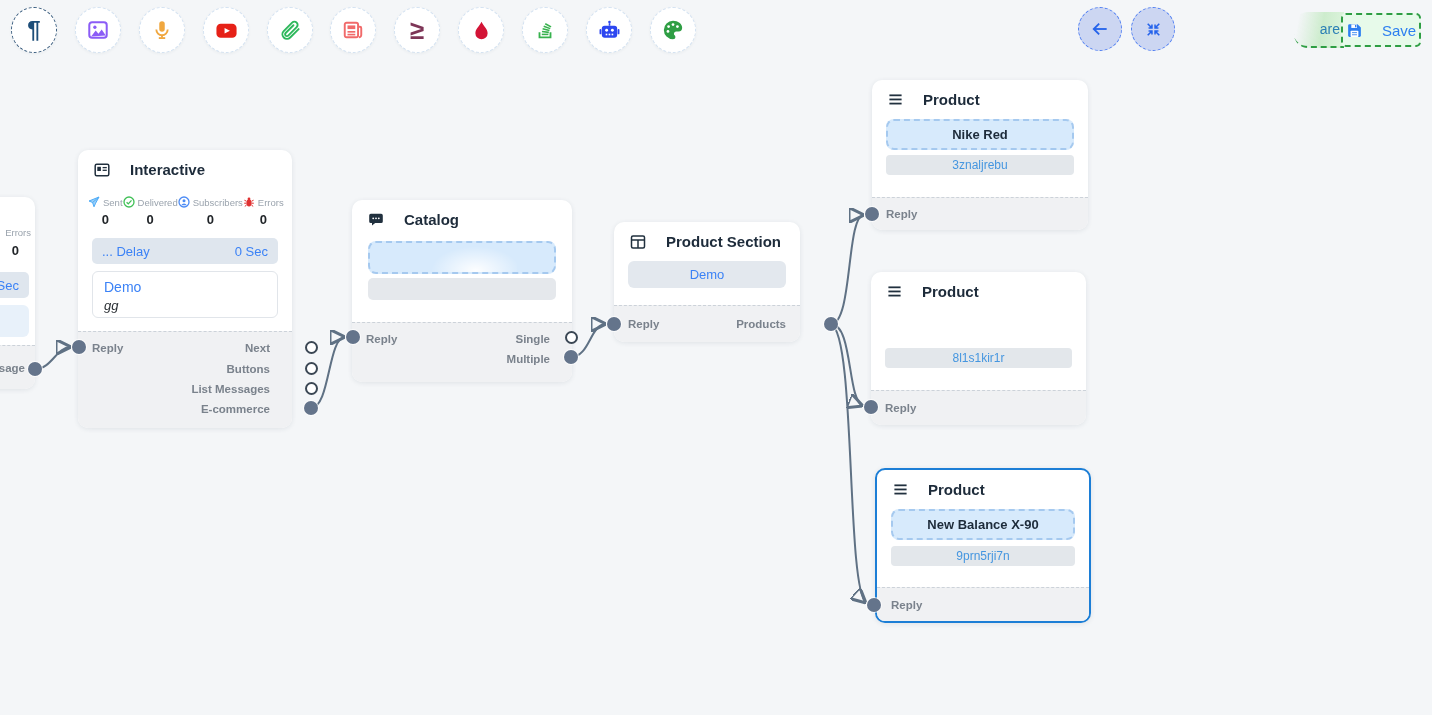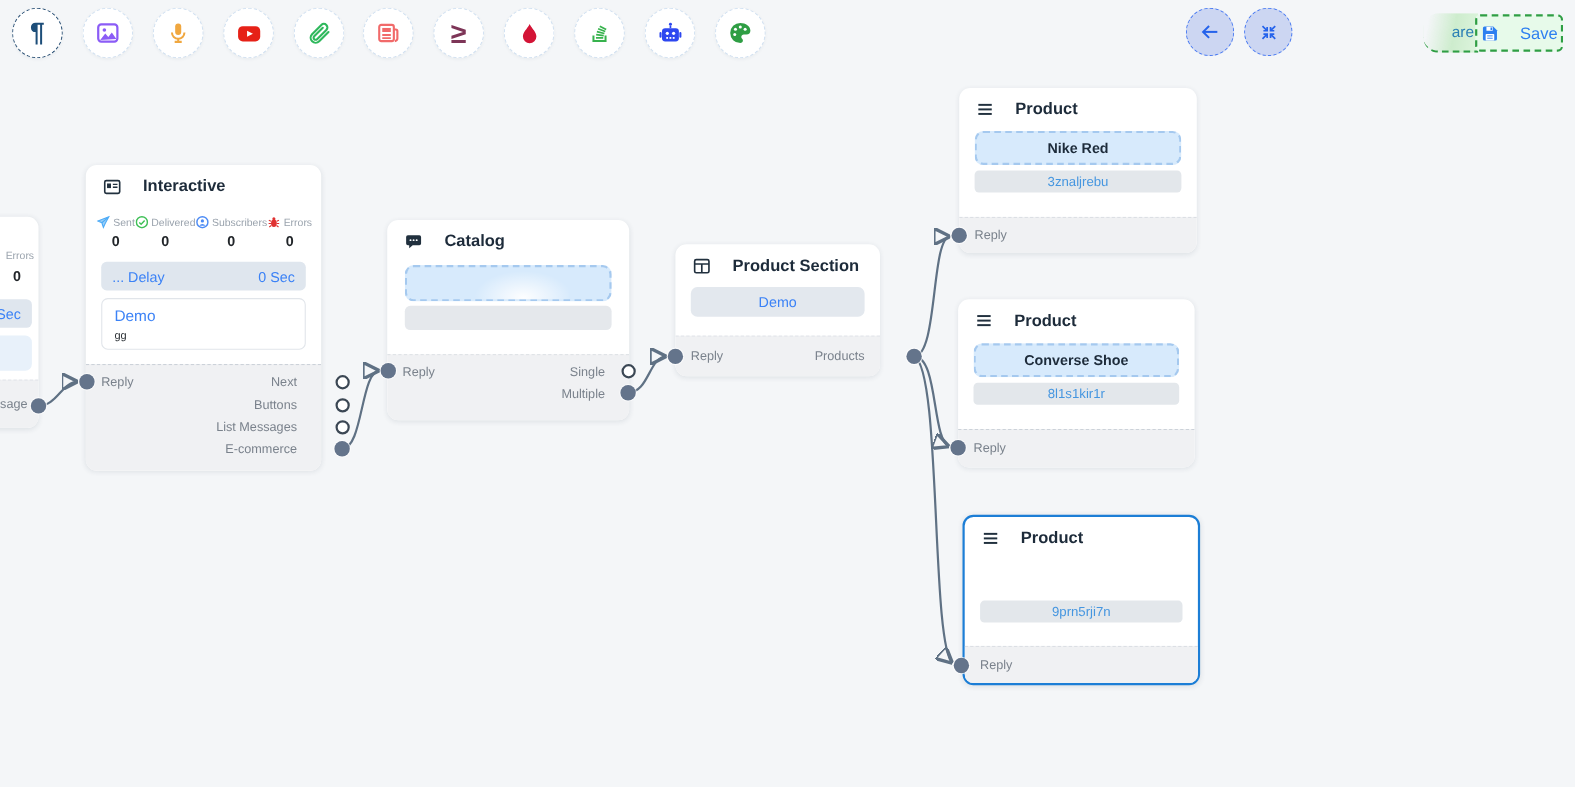--- a/index.html
+++ b/index.html
@@ -28,21 +28,21 @@
         display:flex; align-items:center; justify-content:center; gap:19px;
         color:#2d7ff0; font-size:15px; cursor:pointer; }
 
   
   .node { position:absolute; background:#ffffff; border-radius:10px; z-index:2;
           box-shadow:0 1px 5px rgba(40,60,80,.10); }
   .node.selected { border:2px solid #1c7ed6; }
   .node-title { position:absolute; left:16px; top:11px; display:flex; align-items:center;
           gap:20px; font-size:15px; font-weight:700; color:#1d2b3a; }
   .node-footer { position:absolute; left:0; right:0; bottom:0; background:#f0f1f3;
-          border-top:1px dashed #ccd2d9; border-radius:0 0 10px 10px; }
+          border-top:1px dashed #ccd2d9; border-radius:0 0 10px 10px;font-weight:bold; }
   .port-label { position:absolute; font-size:11.5px; color:#7a828c; line-height:16px; }
 
   .chip-gray  { position:absolute; background:#e3e8ee; border-radius:6px; }
   .chip-code  { position:absolute; background:#e3e7eb; border-radius:4px; text-align:center;
                 font-size:12px; color:#4596e0; }
   .box-blue-dashed { position:absolute; background:#d7eafc; border:2px dashed #a5c9ef;
                 border-radius:8px; text-align:center; font-size:13px; font-weight:700;
                 color:#1d2b3a; }
 
   
@@ -52,21 +52,21 @@
                font-size:9.5px; color:#9aa3ad; }
   .stat .val { margin-top:4px; font-size:13px; color:#212529; font-weight:600; }
 
   .delay-row { position:absolute; left:14px; right:14px; height:26px; background:#dfe6ee;
                border-radius:5px; display:flex; align-items:center; justify-content:space-between;
                padding:0 10px; font-size:13px; color:#3b82f6; }
 
   .msg-box { position:absolute; left:14px; right:14px; border:1px solid #e1e5ea;
              border-radius:6px; padding:5px 11px; }
   .msg-box .t1 { font-size:14px; color:#3b82f6; line-height:20px; }
-  .msg-box .t2 { font-size:10px; color:#2b3035; line-height:18px; }
+  .msg-box .t2 { font-size:13px; color:#2b3035; line-height:18px;font-style:italic; }
 
   
   .handle { position:absolute; border-radius:50%; z-index:4; cursor:crosshair; }
   .handle.filled { width:14px; height:14px; background:#64748b;
                    box-shadow:0 0 0 1px rgba(255,255,255,.7); }
   .handle.empty  { width:13px; height:13px; background:#ffffff; border:2px solid #3b4754; }
 
   #edges { position:absolute; left:0; top:0; z-index:3; pointer-events:none; }
   #edges path { stroke:#5f7184; stroke-width:2; fill:none; }
 
@@ -353,39 +353,39 @@
 
   <div class="node" style="left:871px; top:272px; width:215px; height:153px;">
     <div class="node-title">
       <svg width="15" height="15" viewBox="0 0 16 16">
         <rect x="1.5" y="2.6" width="13" height="1.9" fill="#21303e"></rect>
         <rect x="1.5" y="7" width="13" height="1.9" fill="#21303e"></rect>
         <rect x="1.5" y="11.4" width="13" height="1.9" fill="#21303e"></rect>
       </svg>
       <span>Product</span>
     </div>
-    <div class="box-blue-dashed" style="left:14px; right:14px; top:40px; height:31px; line-height:27px;">
-      <span>Converse Shoe</span>
-    </div>
     <div class="chip-code" style="left:14px; right:14px; top:76px; height:20px; line-height:20px;">
       <span>8l1s1kir1r</span>
     </div>
     <div class="node-footer" style="top:118px;">
       <span class="port-label" style="left:14px; top:9px;">Reply</span>
     </div>
   </div>
 
   <div class="node selected" style="left:875px; top:468px; width:216px; height:155px;">
     <div class="node-title">
       <svg width="15" height="15" viewBox="0 0 16 16">
         <rect x="1.5" y="2.6" width="13" height="1.9" fill="#21303e"></rect>
         <rect x="1.5" y="7" width="13" height="1.9" fill="#21303e"></rect>
         <rect x="1.5" y="11.4" width="13" height="1.9" fill="#21303e"></rect>
       </svg>
       <span>Product</span>
+    </div>
+    <div class="box-blue-dashed" style="left:14px; right:14px; top:39px; height:31px; line-height:27px;">
+      <span>New Balance X-90</span>
     </div>
     <div class="chip-code" style="left:14px; right:14px; top:76px; height:20px; line-height:20px;">
       <span>9prn5rji7n</span>
     </div>
     <div class="node-footer" style="top:117px; border-radius:0 0 8px 8px;">
       <span class="port-label" style="left:14px; top:9px;">Reply</span>
     </div>
   </div>
 
   <div class="handle filled" style="left:28px;  top:362px;"></div>

